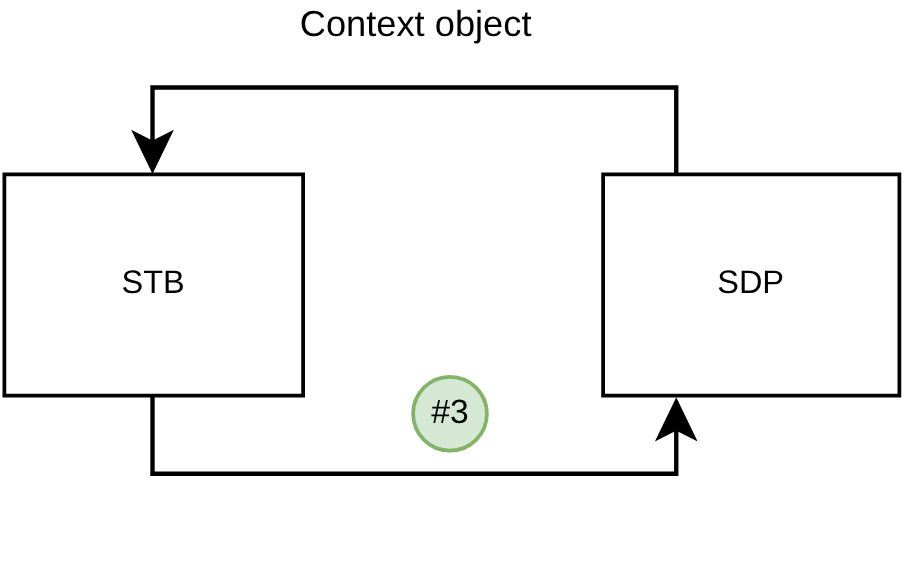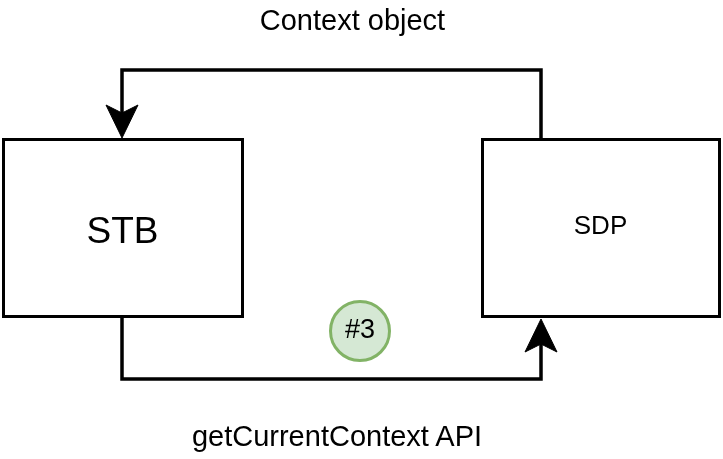--- a/index.html
+++ b/index.html
@@ -29,35 +29,34 @@
     color: #000000;
     white-space: nowrap;
     line-height: 1;
   }
   #title-label {
     left: 0;
     top: 6px;
     width: 665px;
     text-align: center;
     font-size: 29px;
-    padding-left: 20px;
   }
   #caption-label {
     left: 0;
     top: 422px;
     width: 674px;
     text-align: center;
     font-size: 29px;
   }
   #stb-label {
     left: 2px;
     top: 212px;
     width: 241px;
     text-align: center;
-    font-size: 37px;
+    font-size: 26px;
   }
   #sdp-label {
     left: 481px;
     top: 212px;
     width: 239px;
     text-align: center;
     font-size: 26px;
   }
   #badge-label {
     left: 329px;
@@ -92,15 +91,14 @@
   </svg>
 
   <div class="label" id="title-label">Context object</div>
 
   <div class="label" id="stb-label">STB</div>
 
   <div class="label" id="sdp-label">SDP</div>
 
   <div class="label" id="badge-label">#3</div>
 
-  <div class="label" id="caption-label">getCurrentContext API</div>
 
 </div>
 
 </body></html>

